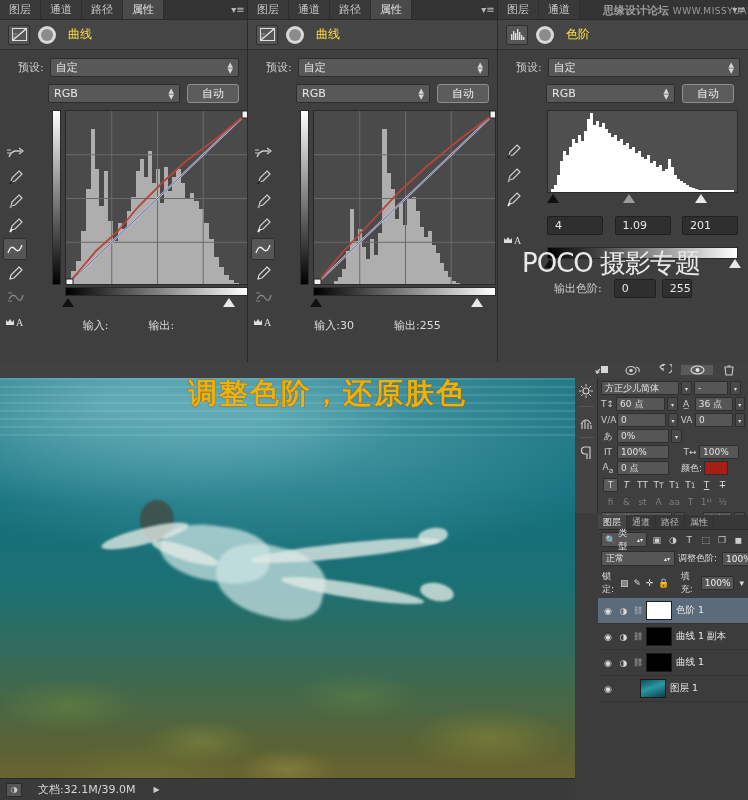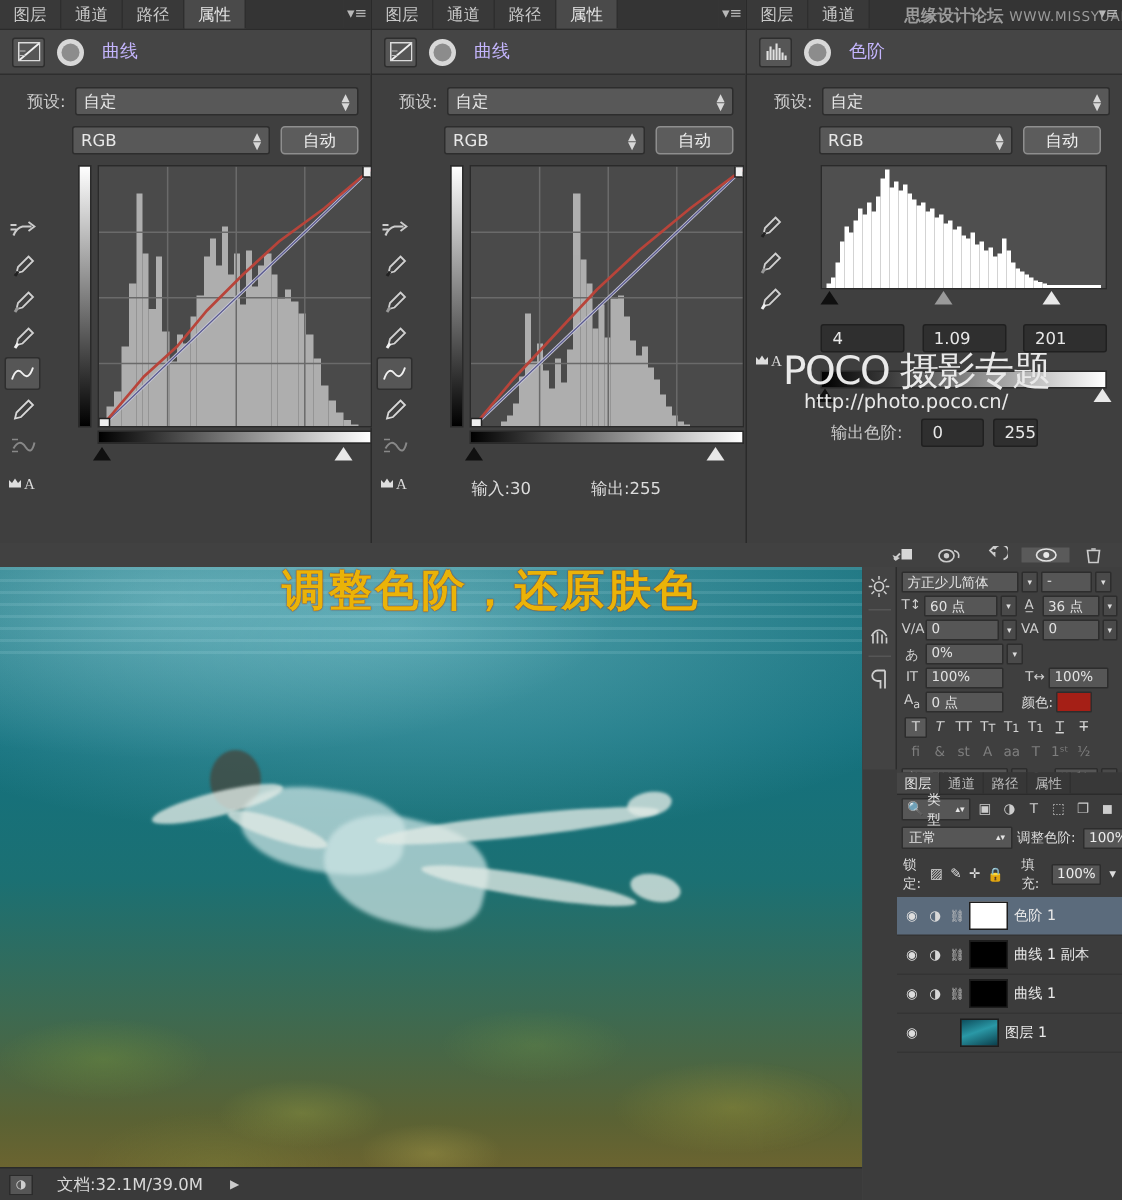--- a/index.html
+++ b/index.html
@@ -32,21 +32,21 @@
              font-size:10px; background:#343434;}
 
   
   .ptitle { height:30px; display:flex; align-items:center; gap:7px; padding-left:8px;
             background:#454545; border-bottom:1px solid #2e2e2e;}
   .icon-box { width:22px; height:20px; background:#565656; border:1px solid #2e2e2e;
               display:flex; align-items:center; justify-content:center; border-radius:2px;}
   .icon-round { width:20px; height:18px; display:flex; align-items:center; justify-content:center;}
   .mask-circle { width:12px;height:12px;border-radius:50%;background:#8c8c8c;
                  box-shadow:0 0 0 3px #d8d8d8; }
-  .ptitle .name { font-size:12px; color:#c4b5fd; margin-left:4px;}
+  .ptitle .name { font-size:12px; color:#fde047; margin-left:4px;}
 
   .pbody { padding:8px 8px 0 18px; position:relative; }
 
   .row { display:flex; align-items:center; margin-bottom:7px; }
   .lbl { font-size:11px; color:#ccc; margin-right:6px; white-space:nowrap; }
 
   .select {
     flex:1; height:19px; background:#585858; border:1px solid #2d2d2d; border-radius:2px;
     display:flex; align-items:center; padding:0 5px; font-size:11px; color:#e8e8e8;
     position:relative;
@@ -354,20 +354,24 @@
             </svg>
           </div>
           <div class="gradh" style="left:21px; top:177px; width:183px;"></div>
         </div>
 
         <div class="sliderbar" style="margin-top:-2px; margin-left:0;">
           <div class="tri black" style="left:44px;"></div>
           <div class="tri white" style="left:205px;"></div>
         </div>
 
+        <div class="inout">
+          <span>输入:</span>
+          <span>输出:</span>
+        </div>
       </div>
     </div>
 
     <div class="panel p2">
       <div class="tabstrip">
         <div class="tab">图层</div>
         <div class="tab">通道</div>
         <div class="tab">路径</div>
         <div class="tab active">属性</div>
         <div class="tabfill"></div>
@@ -679,21 +683,20 @@
         </div>
 
         <div style="display:flex; align-items:center; gap:6px; margin-left:38px; margin-top:8px;">
           <span class="lbl">输出色阶:</span>
           <div class="numfield" style="width:42px;">0</div>
           <div class="numfield" style="width:30px;">255</div>
         </div>
 
         <div class="poco">
           <div class="big">POCO 摄影专题</div>
-          <div class="url">http://photo.poco.cn/</div>
         </div>
       </div>
     </div>
   </div>
 
   <div class="iconbar">
     <div style="flex:1"></div>
     <div class="slot">
       <svg width="15" height="12" viewBox="0 0 15 12">
           <path d="M2 9 l4-4" stroke="#ccc" stroke-width="1.2" fill="none"></path>

